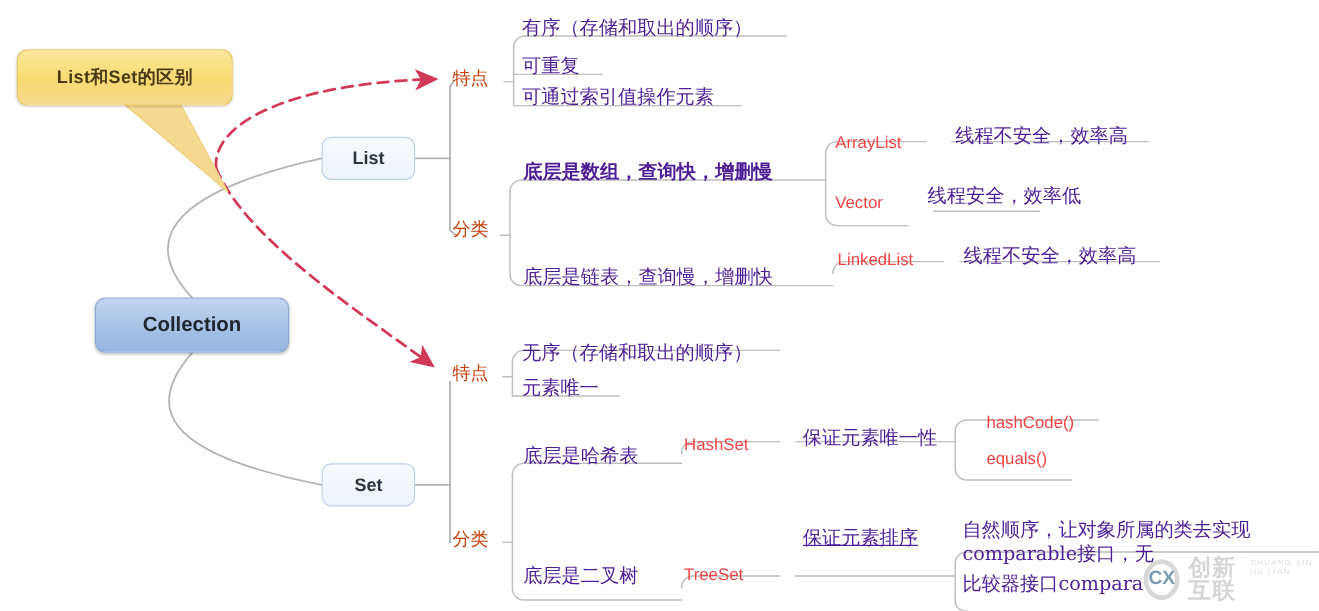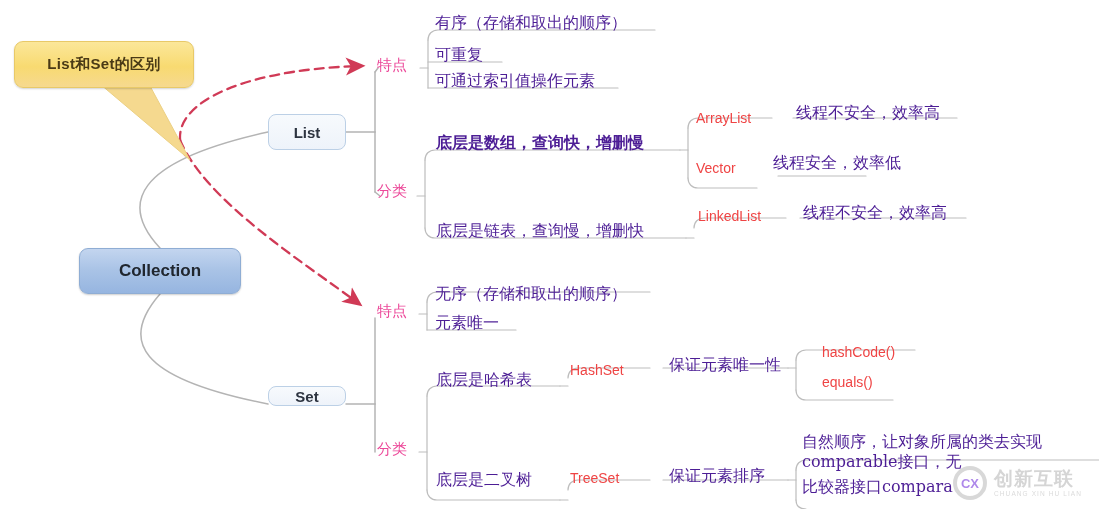--- a/index.html
+++ b/index.html
@@ -35,46 +35,46 @@
     font-weight:bold;font-size:17px;color:#20262e;
   }
 
   .leafnode{
     border-radius:8px;
     background:linear-gradient(180deg,#f7fafd 0%,#eef3fa 100%);
     border:1px solid #bcd0e6;
     font-weight:bold;font-size:15px;color:#2d3440;
   }
   .n-list{left:268px;top:114px;width:78px;height:36px;text-align:right;}
-  .n-set{left:268px;top:386px;width:78px;height:20px;}
+  .n-set{left:268px;top:386px;width:78px;height:36px;}
 
   
   .lbl{
     position:absolute;white-space:nowrap;
     font-family:"Liberation Sans","DejaVu Sans",sans-serif;
     color:#6f6f70;
   }
   .lbl-cn{font-size:16px;color:#4c1d95;font-family:"DejaVu Serif","Liberation Serif",serif;}
   .lbl-en{font-size:14px;color:#ef4444;}
-  .lbl-branch{font-size:15px;color:#ec4899;font-family:"DejaVu Serif","Liberation Serif",serif;}
+  .lbl-branch{font-size:15px;color:#c2410c;font-family:"DejaVu Serif","Liberation Serif",serif;}
   .lbl-2line{white-space:normal;line-height:1.22;width:250px;}
 
   .watermark{
     position:absolute;left:953px;top:457px;width:146px;height:52px;
     display:flex;align-items:center;gap:7px;opacity:.55;
   }
   .wm-mark{
     width:34px;height:34px;border-radius:50%;
     border:4px solid #b9b9b9;
     display:flex;align-items:center;justify-content:center;
-    font-weight:bold;font-size:13px;color:#6d28d9;
+    font-weight:bold;font-size:16px;color:#0c4a6e;
     font-family:"Liberation Sans",sans-serif;
     box-sizing:border-box;
   }
-  .wm-txt{display:flex;flex-direction:column;line-height:1;}
+  .wm-txt{display:flex;flex-direction:row;line-height:1;}
   .wm-cn{font-size:19px;font-weight:bold;color:#b3b3b3;letter-spacing:1px;}
   .wm-en{font-size:6.5px;color:#bdbdbd;letter-spacing:1.1px;margin-top:3px;}
 </style>
 </head>
 <body>
 
 <div id="canvas">
 
   <svg id="svg-layer" viewBox="0 0 1099 509" xmlns="http://www.w3.org/2000/svg">
     <defs>
@@ -209,21 +209,21 @@
 
   <span class="lbl lbl-cn" style="left:436px;top:370px;">底层是哈希表</span>
   <span class="lbl lbl-cn" style="left:436px;top:470px;">底层是二叉树</span>
 
   <span class="lbl lbl-en" style="left:570px;top:362px;">HashSet</span>
   <span class="lbl lbl-cn" style="left:669px;top:355px;">保证元素唯一性</span>
   <span class="lbl lbl-en" style="left:822px;top:344px;">hashCode()</span>
   <span class="lbl lbl-en" style="left:822px;top:374px;">equals()</span>
 
   <span class="lbl lbl-en" style="left:570px;top:470px;">TreeSet</span>
-  <span class="lbl lbl-cn" style="left:669px;top:466px;">保证元素排序</span>
+  <span class="lbl lbl-cn" style="left:669px;top:438px;text-decoration:underline;">保证元素排序</span>
   <span class="lbl lbl-cn lbl-2line" style="left:802px;top:432px;">自然顺序，让对象所属的类去实现comparable接口，无</span>
   <span class="lbl lbl-cn" style="left:802px;top:477px;">比较器接口compara</span>
 
   <div class="watermark">
     <div class="wm-mark">CX</div>
     <div class="wm-txt">
       <span class="wm-cn">创新互联</span>
       <span class="wm-en">CHUANG XIN HU LIAN</span>
     </div>
   </div>

